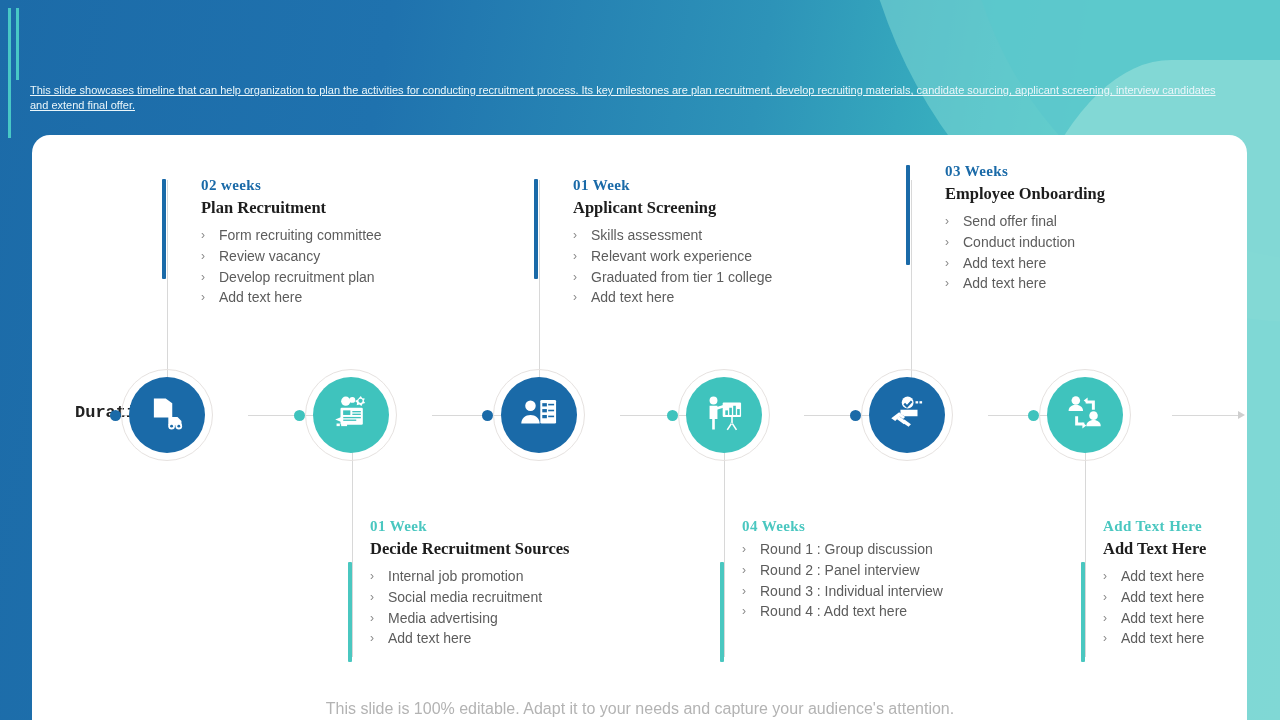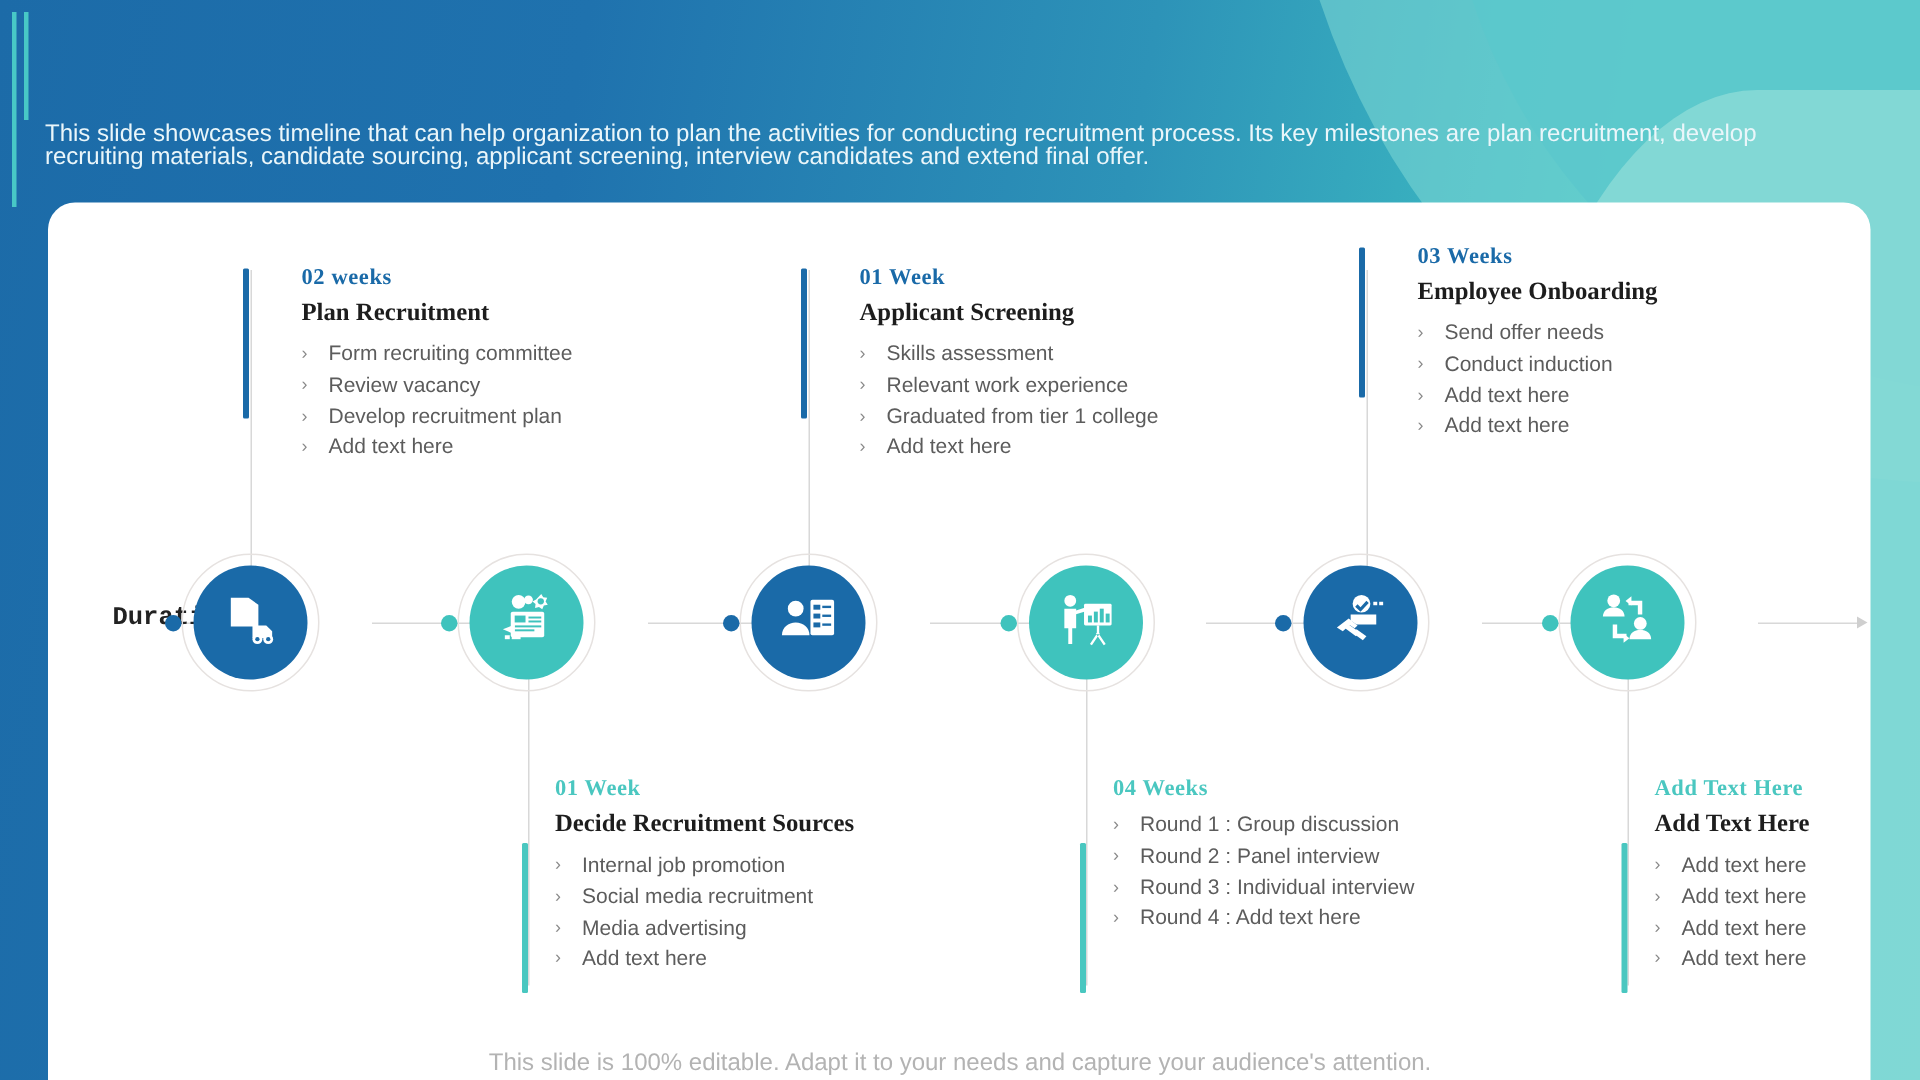--- a/index.html
+++ b/index.html
@@ -39,21 +39,21 @@
   .strip-2{left:16px;top:8px;width:3px;height:72px;}
 
   
   .title{
     position:absolute;left:33px;top:27px;
     font-family:"Liberation Serif", serif;
     font-size:33px;color:#ffffff;letter-spacing:.2px;white-space:nowrap;
   }
   .subtitle{
     position:absolute;left:30px;top:83px;width:1190px;
-    font-size:16px;line-height:14.5px;color:#eaf6fa;
+    font-size:11px;line-height:14.5px;color:#eaf6fa;text-decoration:underline;
   }
 
   
   .card{
     position:absolute;left:32px;top:135px;width:1215px;height:600px;
     background:#ffffff;border-radius:18px 18px 0 0;
     overflow:hidden;
   }
 
   
@@ -340,21 +340,21 @@
         </ul>
       </div>
 
       <div class="block block-top" style="left:874px;top:28px;width:340px;">
         <div class="bar blue" style="top:2px;height:100px;"></div>
         <div class="dur blue">03 Weeks</div>
         <div class="head">Employee Onboarding</div>
         <ul class="items">
           <li>
               <span class="chev">›</span>
-              <span>Send offer needs</span>
+              <span>Send offer final</span>
             </li>
           <li>
               <span class="chev">›</span>
               <span>Conduct induction</span>
             </li>
           <li>
               <span class="chev">›</span>
               <span>Add text here</span>
             </li>
           <li>

